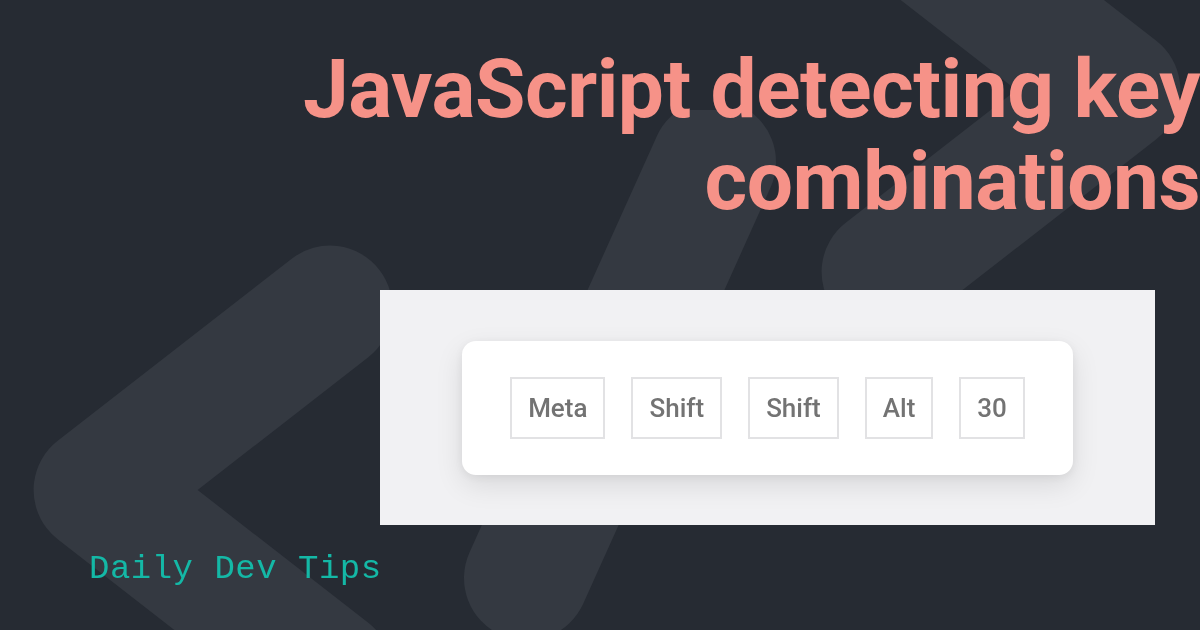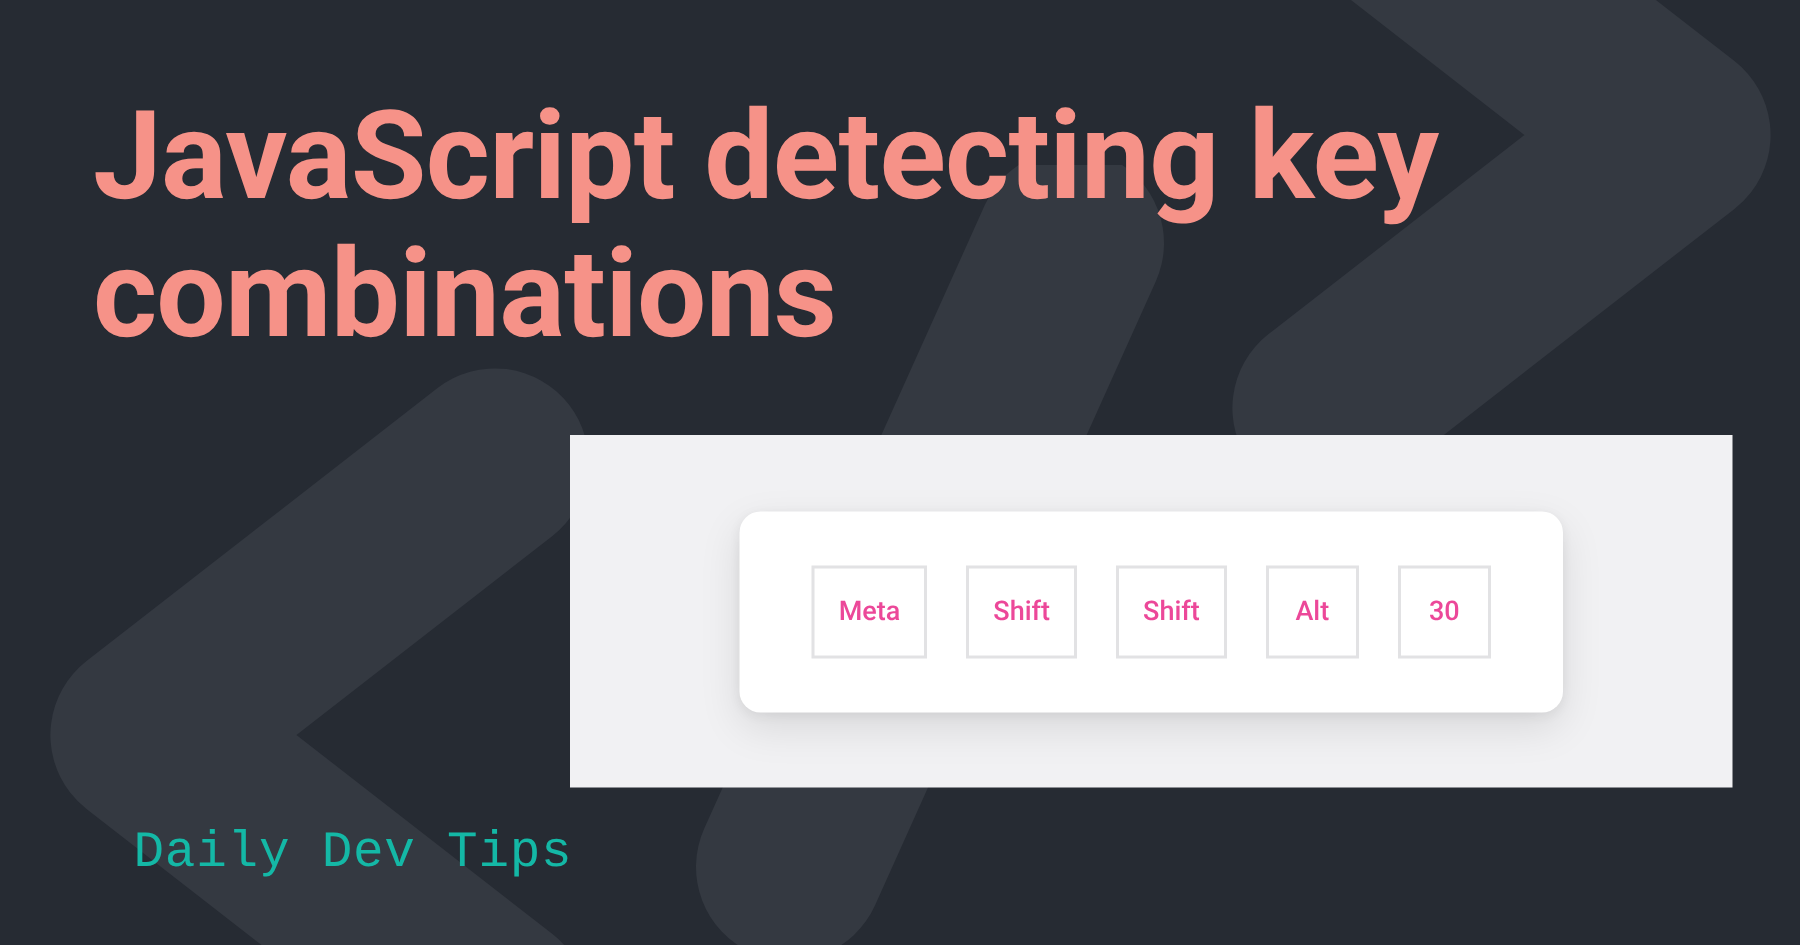--- a/index.html
+++ b/index.html
@@ -15,26 +15,27 @@
     position: absolute;
     inset: 0;
     overflow: hidden;
     pointer-events: none;
   }
   .bg-deco svg { position: absolute; }
 
   .title {
     position: absolute;
     left: 62px;
-    top: 60px;
+    top: 44px;
     color: #f69288;
     font-size: 82px;
     font-weight: 700;
     line-height: 1.12;
     letter-spacing: -0.5px;
+    text-align: right;
   }
 
   .card-outer {
     position: absolute;
     left: 380px;
     top: 290px;
     width: 775px;
     height: 235px;
     background: #f1f1f3;
     display: flex;
@@ -54,23 +55,23 @@
 
   .key {
     border: 2px solid #e2e2e4;
     background: #ffffff;
     min-width: 62px;
     height: 62px;
     padding: 0 16px;
     display: flex;
     align-items: center;
     justify-content: center;
-    font-size: 18px;
+    font-size: 26px;
     font-weight: 500;
-    color: #ec4899;
+    color: #737373;
     font-family: -apple-system, BlinkMacSystemFont, "Segoe UI", Roboto, sans-serif;
   }
 
   .footer {
     position: absolute;
     left: 62px;
     bottom: 42px;
     color: #14b8a6;
     font-family: ui-monospace, SFMono-Regular, Menlo, Consolas, "Liberation Mono", monospace;
     font-size: 34px;

